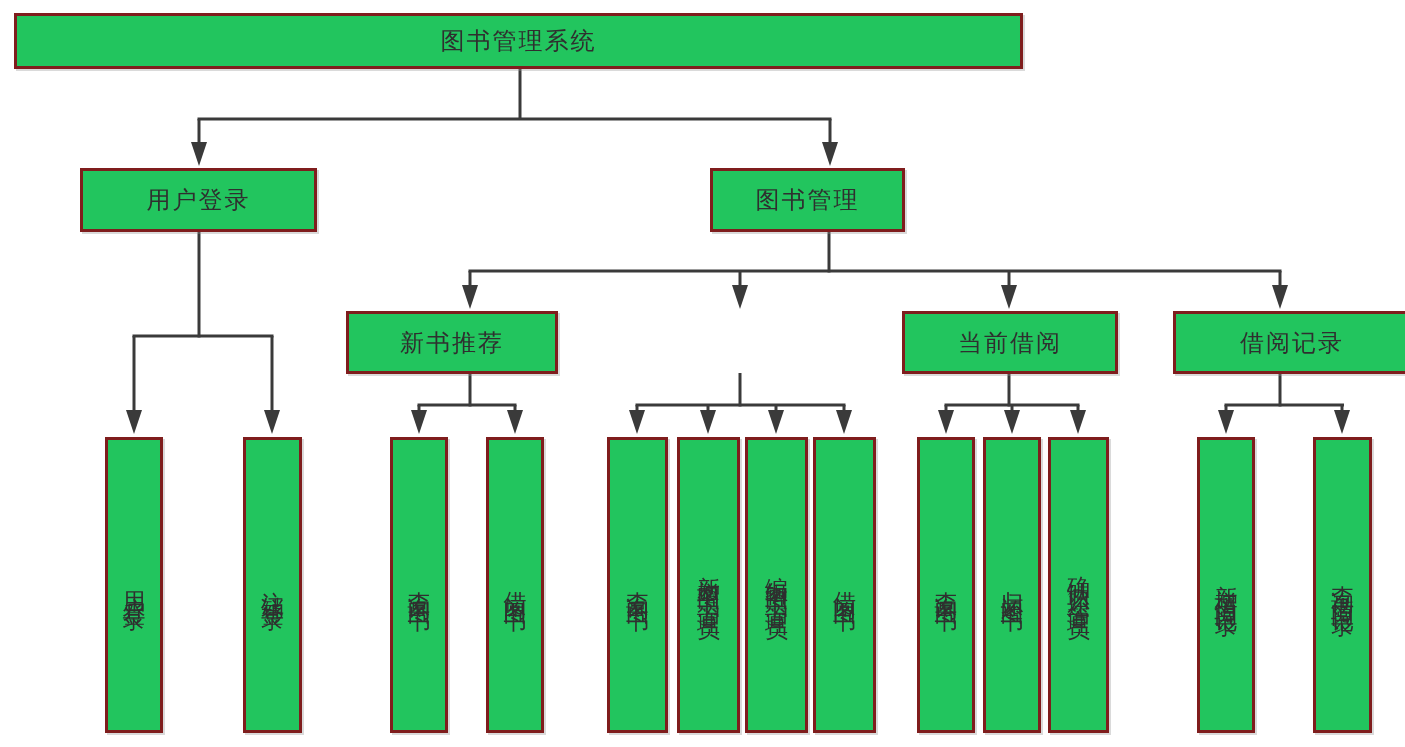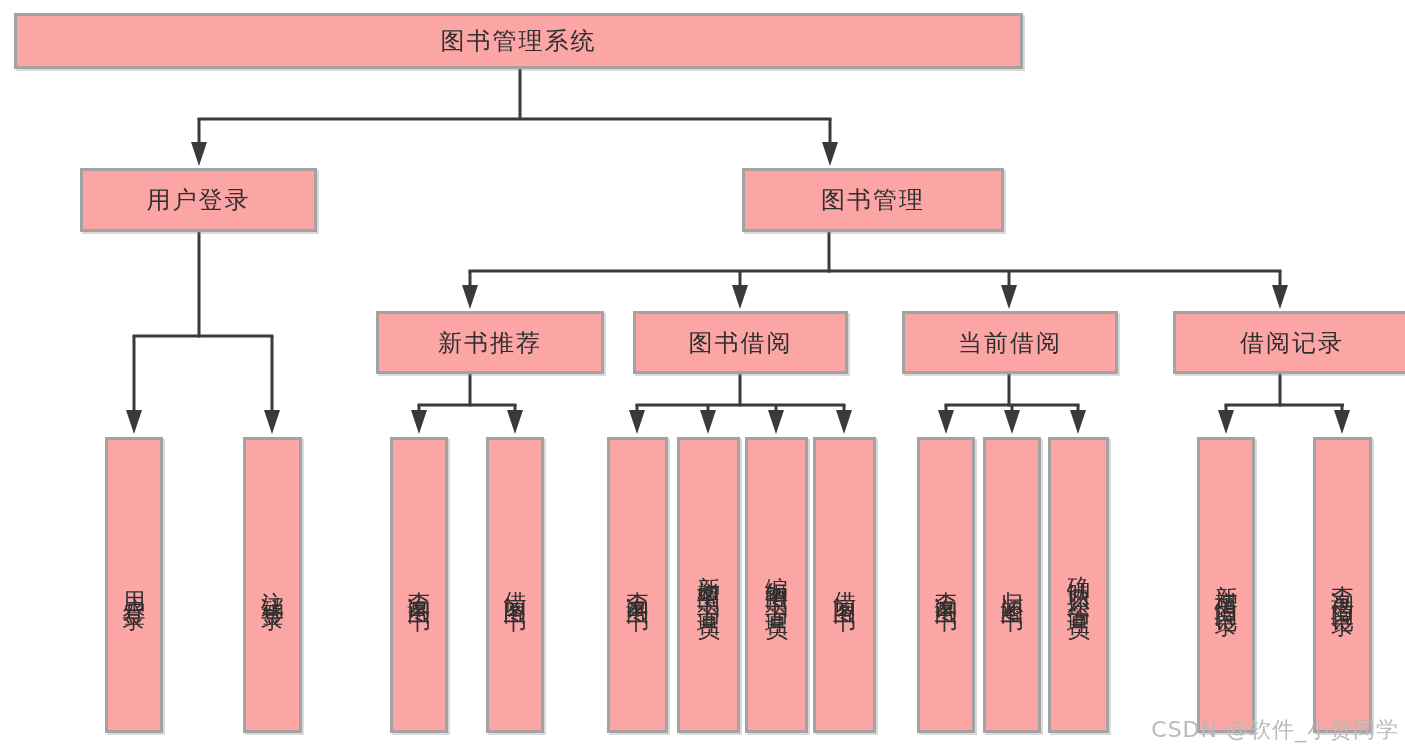--- a/index.html
+++ b/index.html
@@ -17,22 +17,22 @@
   }
   #connectors {
     position: absolute;
     left: 0; top: 0;
     width: 1405px;
     height: 747px;
   }
   .node {
     position: absolute;
     box-sizing: border-box;
-    border: 3px solid #a3a3a3;
-    background: #fca5a5;
+    border: 3px solid #7f1d1d;
+    background: #22c55e;
     display: flex;
     align-items: center;
     justify-content: center;
     box-shadow: 2px 2px 0 rgba(150,150,150,0.35);
     color: #2f2f2f;
   }
   .hbox {
     font-size: 24px;
     letter-spacing: 2px;
     white-space: nowrap;
@@ -130,24 +130,23 @@
       <path d="M1226 405 V414" fill="none"></path>
       <path d="M1342 405 V414" fill="none"></path>
       <polygon points="1226,434 1218,410 1234,410" stroke="none"></polygon>
       <polygon points="1342,434 1334,410 1350,410" stroke="none"></polygon>
     </g>
   </svg>
 
   <div class="node root-box hbox">图书管理系统</div>
 
   <div class="node lvl2 hbox" style="left:80px; width:237px;">用户登录</div>
-  <div class="node lvl2 hbox" style="left:742px; width:262px;">图书管理</div>
+  <div class="node lvl2 hbox" style="left:710px; width:195px;">图书管理</div>
 
-  <div class="node lvl3 hbox" style="left:376px; width:228px;">新书推荐</div>
-  <div class="node lvl3 hbox" style="left:633px; width:215px;">图书借阅</div>
+  <div class="node lvl3 hbox" style="left:346px; width:212px;">新书推荐</div>
   <div class="node lvl3 hbox" style="left:902px; width:216px;text-align:right;">当前借阅</div>
   <div class="node lvl3 hbox" style="left:1173px; width:238px;">借阅记录</div>
 
   <div class="node leaf" style="left:105px; width:58px;">
     <span class="vtext">用户登录</span>
   </div>
   <div class="node leaf" style="left:243px; width:59px;">
     <span class="vtext">注销登录</span>
   </div>
   <div class="node leaf" style="left:390px; width:58px;">
@@ -177,14 +176,13 @@
   <div class="node leaf" style="left:1048px; width:61px;">
     <span class="vtext">确认归还（管理员）</span>
   </div>
   <div class="node leaf" style="left:1197px; width:58px;">
     <span class="vtext">新增借阅记录</span>
   </div>
   <div class="node leaf" style="left:1313px; width:59px;">
     <span class="vtext">查询借阅记录</span>
   </div>
 
-  <div id="watermark">CSDN @软件_小贺同学</div>
 </div>
 
 </body></html>

